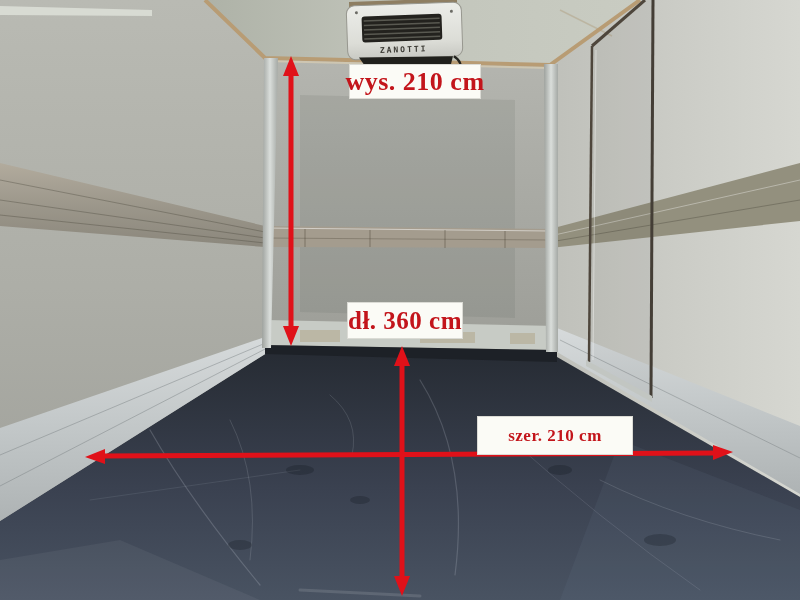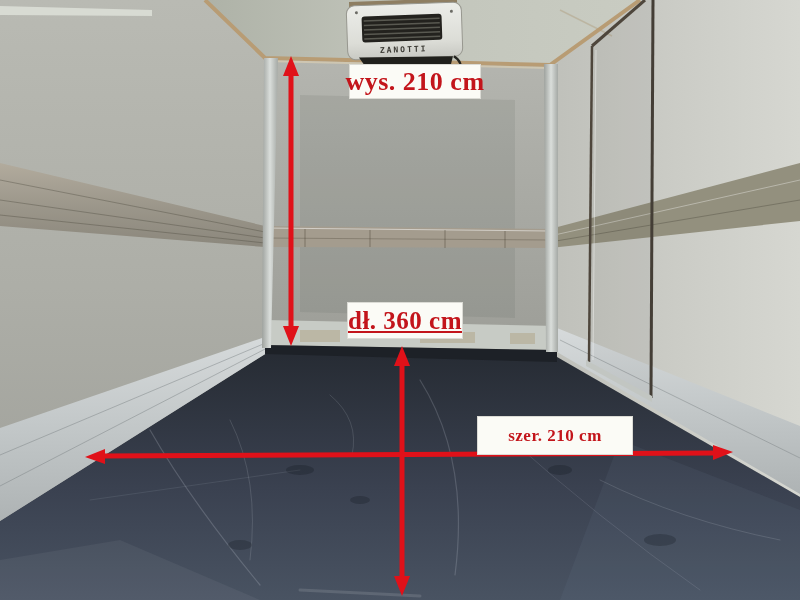--- a/index.html
+++ b/index.html
@@ -8,21 +8,21 @@
     font-family:"Liberation Sans",sans-serif;background:#a9aaa4;
   }
   #stage svg{position:absolute;left:0;top:0;}
   .dim-label{
     position:absolute;display:flex;align-items:center;justify-content:center;
     background:#fbfbf6;border:1px solid rgba(160,160,152,.35);
     color:#c3151b;font-family:"Liberation Serif",serif;font-weight:bold;
     letter-spacing:.5px;white-space:nowrap;z-index:5;text-align:right;
   }
   .lbl-height{left:349px;top:64px;width:130px;height:33px;font-size:26px;}
-  .lbl-length{left:347px;top:302px;width:114px;height:35px;font-size:25px;text-decoration:underline;}
+  .lbl-length{left:347px;top:302px;width:114px;height:35px;font-size:25px;}
   .lbl-width{left:477px;top:416px;width:154px;height:37px;font-size:17px;}
 </style>
 </head>
 <body>
 
 <div id="stage">
 <svg width="800" height="600" viewBox="0 0 800 600">
   <defs>
     <linearGradient id="gLeftWall" x1="0" y1="0" x2="0" y2="1">
       <stop offset="0" stop-color="#b9bab3"></stop>

